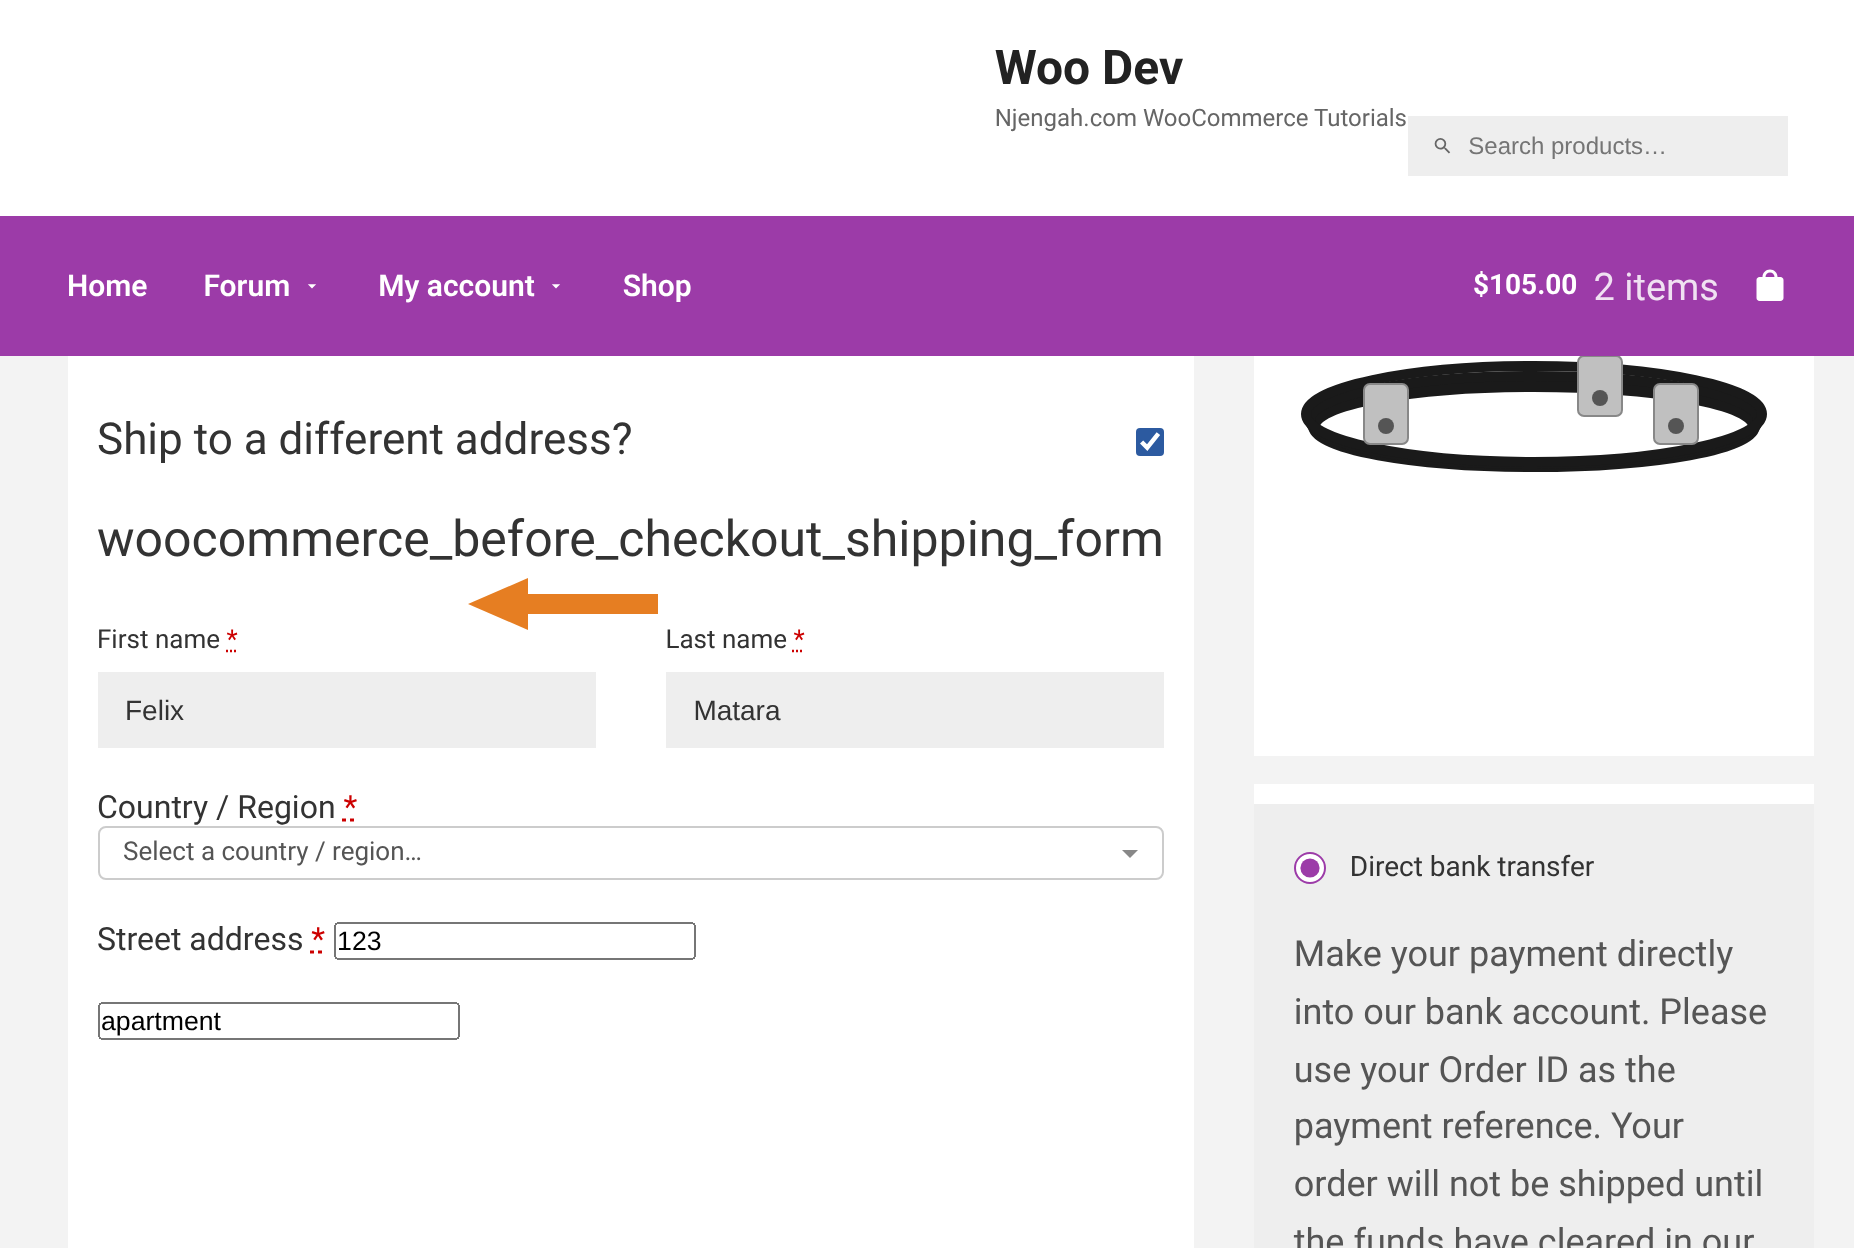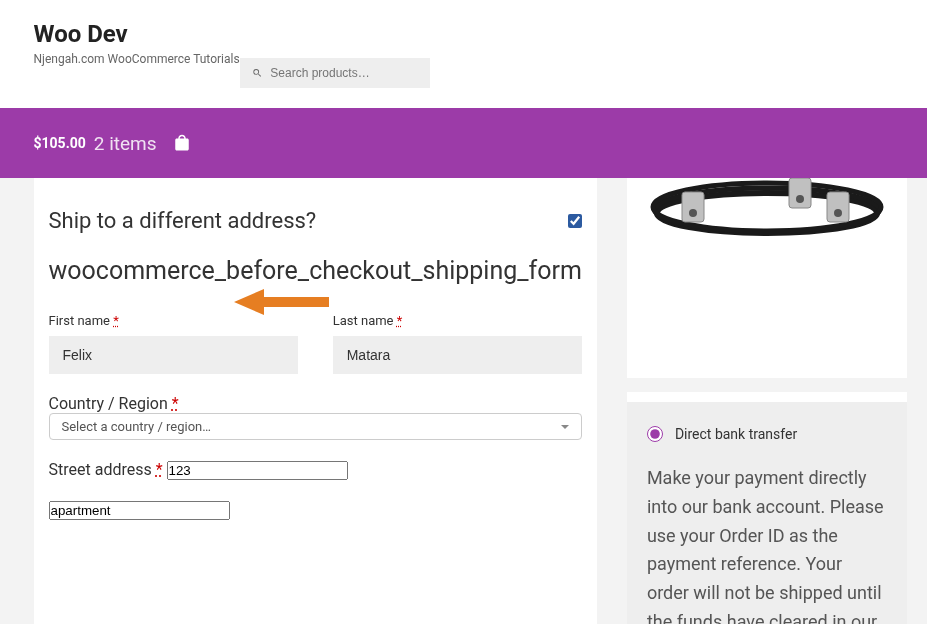--- a/index.html
+++ b/index.html
@@ -1,19 +1,19 @@
 <!DOCTYPE html>
 <html><head>
   <meta charset="utf-8">
   <style>
     * { box-sizing: border-box; margin: 0; padding: 0; }
     body { font-family: -apple-system, BlinkMacSystemFont, "Segoe UI", Roboto, sans-serif; background: #f3f3f3; color: #333; }
     
     .header { background: #fff; padding: 20px 0; }
-    .header-inner { max-width: 870px; margin: 0 auto; display: flex; justify-content: flex-start; align-items: flex-start; padding: 0 5px; }
+    .header-inner { max-width: 870px; margin: 0 auto; display: flex; justify-content: flex-end; align-items: flex-start; padding: 0 5px; }
     .site-title { font-size: 24px; font-weight: 700; color: #222; }
     .site-tagline { font-size: 12px; color: #666; margin-top: 4px; }
     .search-box { background: #eee; padding: 8px 12px; display: flex; align-items: center; width: 190px; margin-top: 38px; }
     .search-box svg { width: 12px; height: 12px; fill: #666; margin-right: 8px; }
     .search-box input { border: none; background: transparent; outline: none; font-size: 12px; color: #666; width: 100%; }
     
     .nav { background: #9c3ba8; }
     .nav-inner { max-width: 870px; margin: 0 auto; display: flex; justify-content: space-between; align-items: center; padding: 0 5px; height: 70px; }
     .nav-menu { display: flex; gap: 28px; list-style: none; }
     .nav-item { display: flex; align-items: center; gap: 6px; color: #fff; font-size: 15px; font-weight: 600; cursor: pointer; }
@@ -68,20 +68,40 @@
       <svg viewBox="0 0 24 24">
           <path d="M15.5 14h-.79l-.28-.27A6.471 6.471 0 0016 9.5 6.5 6.5 0 109.5 16c1.61 0 3.09-.59 4.23-1.57l.27.28v.79l5 4.99L20.49 19l-4.99-5zm-6 0C7.01 14 5 11.99 5 9.5S7.01 5 9.5 5 14 7.01 14 9.5 11.99 14 9.5 14z"></path>
         </svg>
       <input type="text" placeholder="Search products…" style="">
     </div>
   </div>
 </div>
 
 <div class="nav">
   <div class="nav-inner">
+    <ul class="nav-menu">
+      <li class="nav-item">
+          <span>Home</span>
+        </li>
+      <li class="nav-item">
+          <span>Forum</span>
+          <svg viewBox="0 0 24 24">
+            <path d="M7 10l5 5 5-5z"></path>
+          </svg>
+        </li>
+      <li class="nav-item">
+          <span>My account</span>
+          <svg viewBox="0 0 24 24">
+            <path d="M7 10l5 5 5-5z"></path>
+          </svg>
+        </li>
+      <li class="nav-item">
+          <span>Shop</span>
+        </li>
+    </ul>
     <div class="cart-info">
       <span class="price">$105.00</span>
       <span class="items">2 items</span>
       <svg viewBox="0 0 24 24">
           <path d="M19 6h-2c0-2.76-2.24-5-5-5S7 3.24 7 6H5c-1.1 0-2 .9-2 2v12c0 1.1.9 2 2 2h14c1.1 0 2-.9 2-2V8c0-1.1-.9-2-2-2zm-7-3c1.66 0 3 1.34 3 3H9c0-1.66 1.34-3 3-3z"></path>
         </svg>
     </div>
   </div>
 </div>
 

